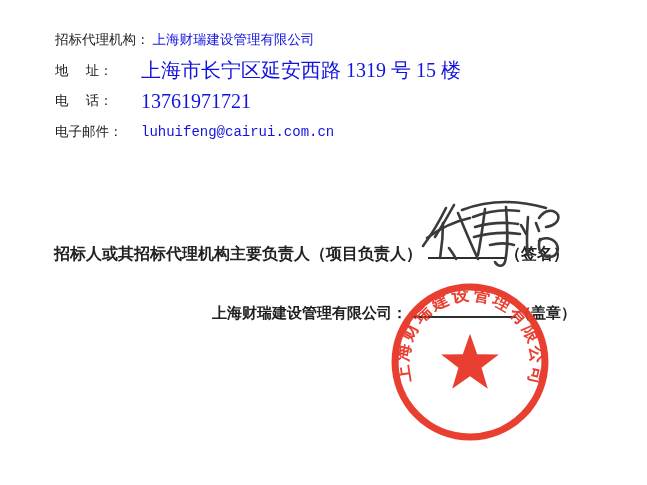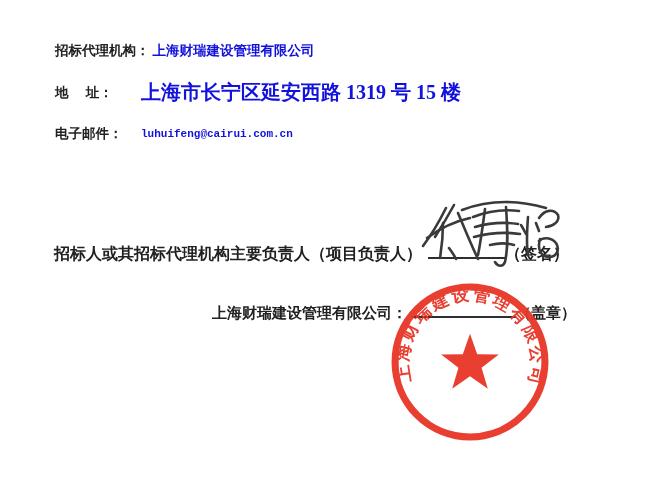--- a/index.html
+++ b/index.html
@@ -9,29 +9,28 @@
     position:relative;
     overflow:hidden;
     font-family:"Liberation Sans", sans-serif;
     -webkit-font-smoothing:antialiased;
   }
   
   .info-block { position:absolute; top:25px; left:55px; }
   .info-row {
     height:30.6px;
     display:flex; align-items:center;
-    font-size:13.5px; font-weight:700;
+    font-size:13.5px; font-weight:400;
     color:#212121;
-    margin-top:11px;
   }
   .info-row .lbl { white-space:pre; flex:none; }
   .info-row.fixed .lbl { width:83px; }
   .info-row .val { color:#1212dd; margin-left:3px; white-space:pre; }
   .val.serif { font-family:"Liberation Serif", serif; font-size:20px; }
-  .val.mono  { font-family:"Liberation Mono", monospace; font-size:11px; }
+  .val.mono  { font-family:"Liberation Mono", monospace; font-size:14px; }
 
   
   .sig-row {
     position:absolute; left:54px; top:244px;
     font-size:16px; font-weight:600; color:#212121;
     white-space:nowrap; z-index:1;
   }
   .stamp-row {
     position:absolute; left:212px; top:303px;
     font-size:15px; font-weight:600; color:#212121;
@@ -55,20 +54,24 @@
 <div class="doc">
 
   <div class="info-block">
     <div class="info-row">
       <span class="lbl">招标代理机构：</span>
       <span class="val">上海财瑞建设管理有限公司</span>
     </div>
     <div class="info-row fixed">
       <span class="lbl">地　 址：</span>
       <span class="val serif">上海市长宁区延安西路 1319 号 15 楼</span>
+    </div>
+    <div class="info-row fixed">
+      <span class="lbl">电　 话：</span>
+      <span class="val serif">13761971721</span>
     </div>
     <div class="info-row fixed">
       <span class="lbl">电子邮件：</span>
       <span class="val mono">luhuifeng@cairui.com.cn</span>
     </div>
   </div>
 
   <div class="sig-row">
     <span>招标人或其招标代理机构主要负责人（项目负责人）</span><span class="blank sign"></span><span>（签名）</span>
   </div>

